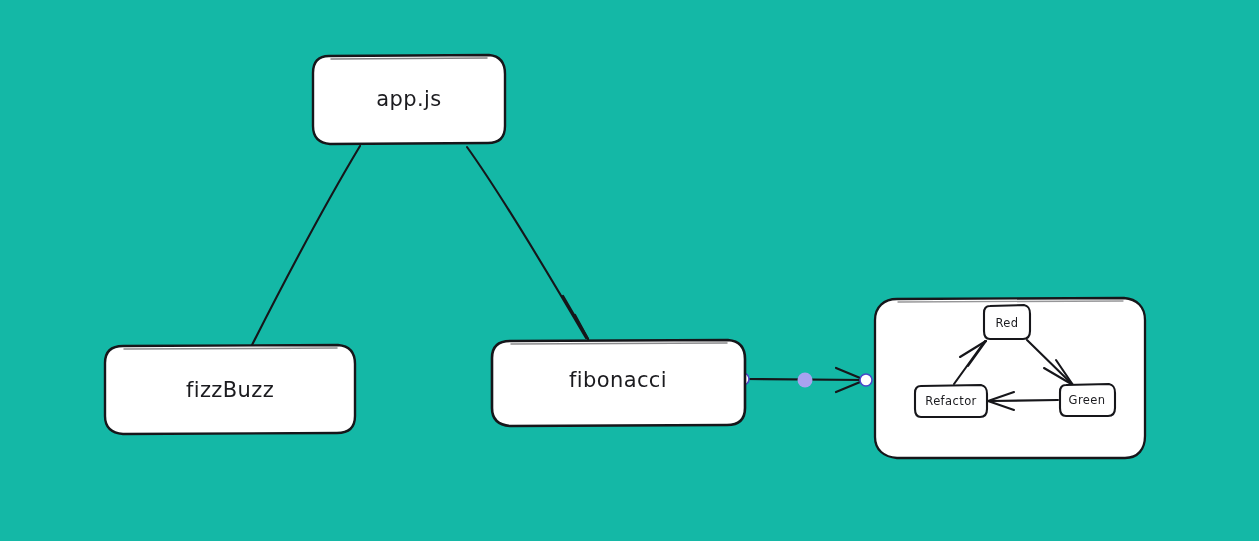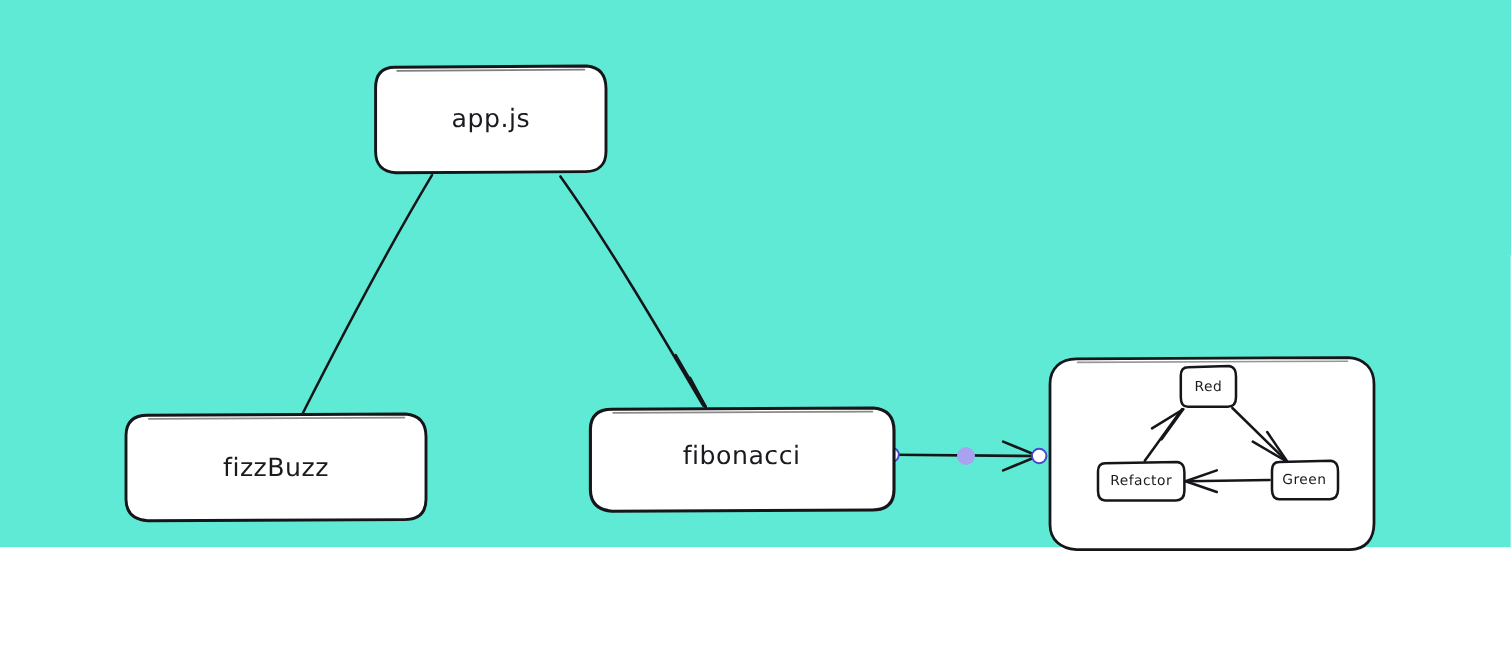--- a/index.html
+++ b/index.html
@@ -10,22 +10,22 @@
   }
   body {
     width: 1259px;
     height: 541px;
     overflow: hidden;
     font-family: "DejaVu Sans", sans-serif;
   }
   #canvas-root {
     position: relative;
     width: 1259px;
-    height: 456px;
-    background: #5eead4;
+    height: 541px;
+    background: #14b8a6;
   }
   #diagram-svg {
     position: absolute;
     top: 0;
     left: 0;
     width: 1259px;
     height: 541px;
     display: block;
   }
   .node-label {

